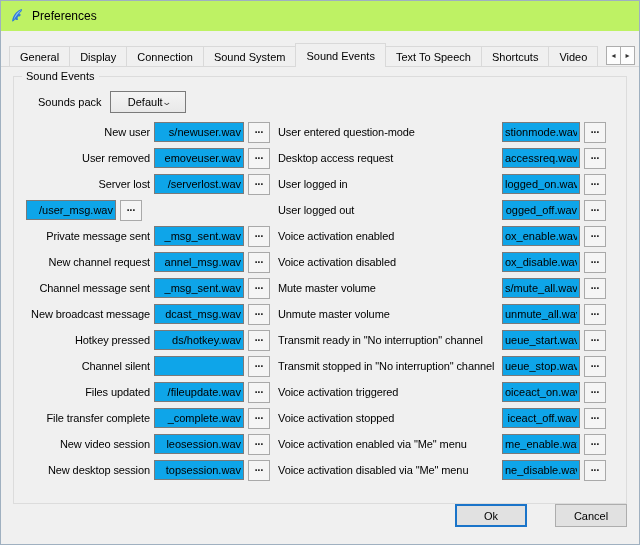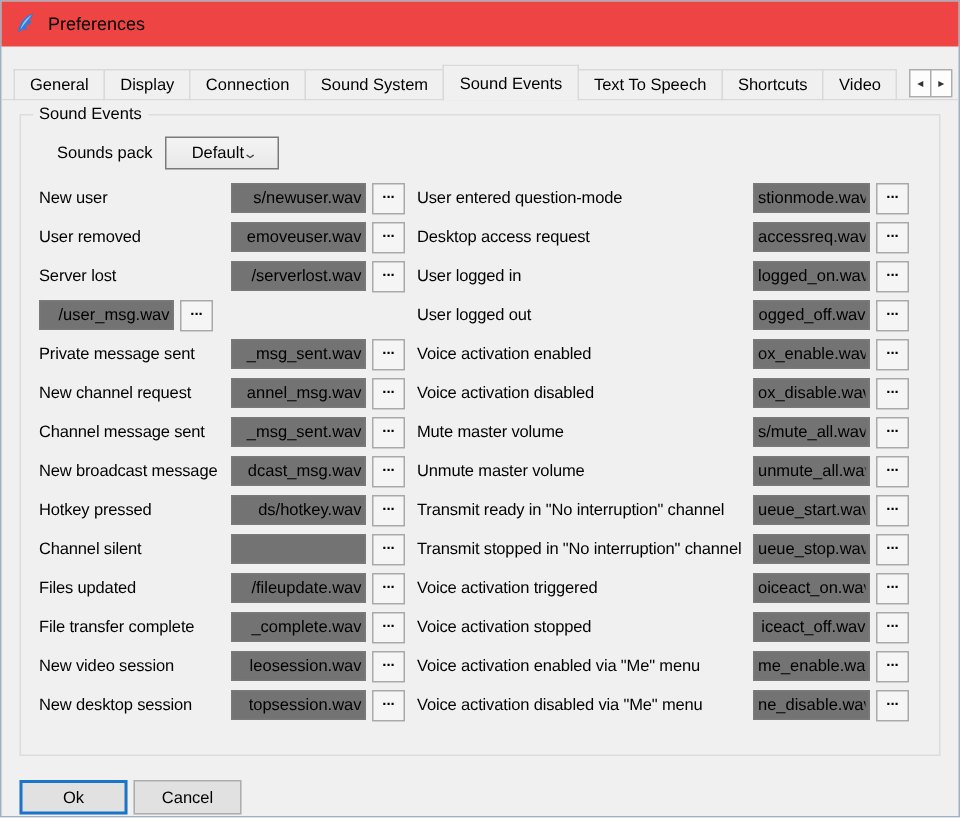--- a/index.html
+++ b/index.html
@@ -1,18 +1,18 @@
 <!DOCTYPE html>
 <html><head>
 <meta charset="utf-8">
 <style>
   html,body{margin:0;padding:0;width:640px;height:545px;overflow:hidden;
     font-family:"Liberation Sans", sans-serif;background:#f0f0f0;}
   .window{width:638px;height:543px;border:1px solid #9fb0c0;background:#f0f0f0;position:relative;}
-  .titlebar{height:30px;background:#ef4444;display:flex;align-items:center;padding-left:8px;gap:7px;}
+  .titlebar{height:30px;background:#bef264;display:flex;align-items:center;padding-left:8px;gap:7px;}
   .titlebar .title{font-size:12px;color:#000;}
   .app-icon{width:16px;height:16px;display:inline-block;}
   
   .tabstrip{position:relative;margin-top:12px;padding-left:8px;height:24px;white-space:nowrap;overflow:hidden;}
   .tabstrip::after{content:"";position:absolute;left:0;right:0;bottom:0;height:1px;background:#d9d9d9;}
   .tab{display:inline-block;vertical-align:bottom;font-size:11px;color:#000;
     background:#f0f0f0;border:1px solid #d9d9d9;border-bottom:none;
     padding:4px 10px 4px;margin-right:-1px;position:relative;cursor:default;}
   .tab.active{background:#f0f0f0;padding-top:6px;padding-bottom:5px;z-index:3;border-bottom:1px solid #f0f0f0;margin-bottom:-1px;}
   .tab-scroll{position:absolute;right:4px;top:3px;z-index:4;display:flex;}
@@ -25,30 +25,30 @@
   .group-title{position:absolute;top:-7px;left:8px;background:#f0f0f0;padding:0 4px;font-size:11px;color:#000;}
   .pack-row{display:flex;align-items:center;height:26px;margin:2px 0 4px 12px;gap:4px;}
   .pack-row .lbl{font-size:11px;width:68px;}
   .combo{display:inline-flex;align-items:center;justify-content:center;width:66px;height:20px;
     border:1px solid #7a7a7a;background:linear-gradient(#f4f4f4,#e8e8e8);font-size:11px;padding:0 3px 0 5px;cursor:default;}
   .combo .arrow{font-size:9px;color:#444;transform:scaleX(1.4);}
   
   .cols{display:flex;gap:8px;margin-top:2px;}
   .row{display:flex;align-items:center;height:26px;gap:4px;}
   .row .lbl{font-size:11px;color:#000;white-space:nowrap;overflow:hidden;letter-spacing:-0.1px;}
-  .col.left .lbl{width:124px;}
+  .col.left .lbl{width:124px;text-align:right;}
   .col.right .lbl{width:220px;}
-  .txt{height:18px;border:1px solid #7a7a7a;background:#737373;font-family:"Liberation Sans",sans-serif;
+  .txt{height:18px;border:1px solid #7a7a7a;background:#0ea5e9;font-family:"Liberation Sans",sans-serif;
     font-size:11px;padding:0 2px;text-align:right;color:#000;}
   .col.left .txt{width:84px;}
   .col.right .txt{width:72px;}
   .dots{width:22px;height:21px;background:#f5f5f5;border:1px solid #a9a9a9;font-size:10px;
     font-weight:bold;line-height:10px;padding:0 0 4px 0;color:#000;cursor:default;}
   
-  .footer{display:flex;justify-content:flex-start;gap:4px;margin-top:16px;}
+  .footer{display:flex;justify-content:flex-end;gap:28px;margin-top:0;}
   .btn{width:72px;height:23px;background:#e1e1e1;border:1px solid #adadad;font-family:"Liberation Sans",sans-serif;
     font-size:11px;color:#000;cursor:default;}
   .btn.default{border:2px solid #1a74c9;}
 </style>
 </head>
 <body>
 
 <div class="window">
 
   <div class="titlebar">

